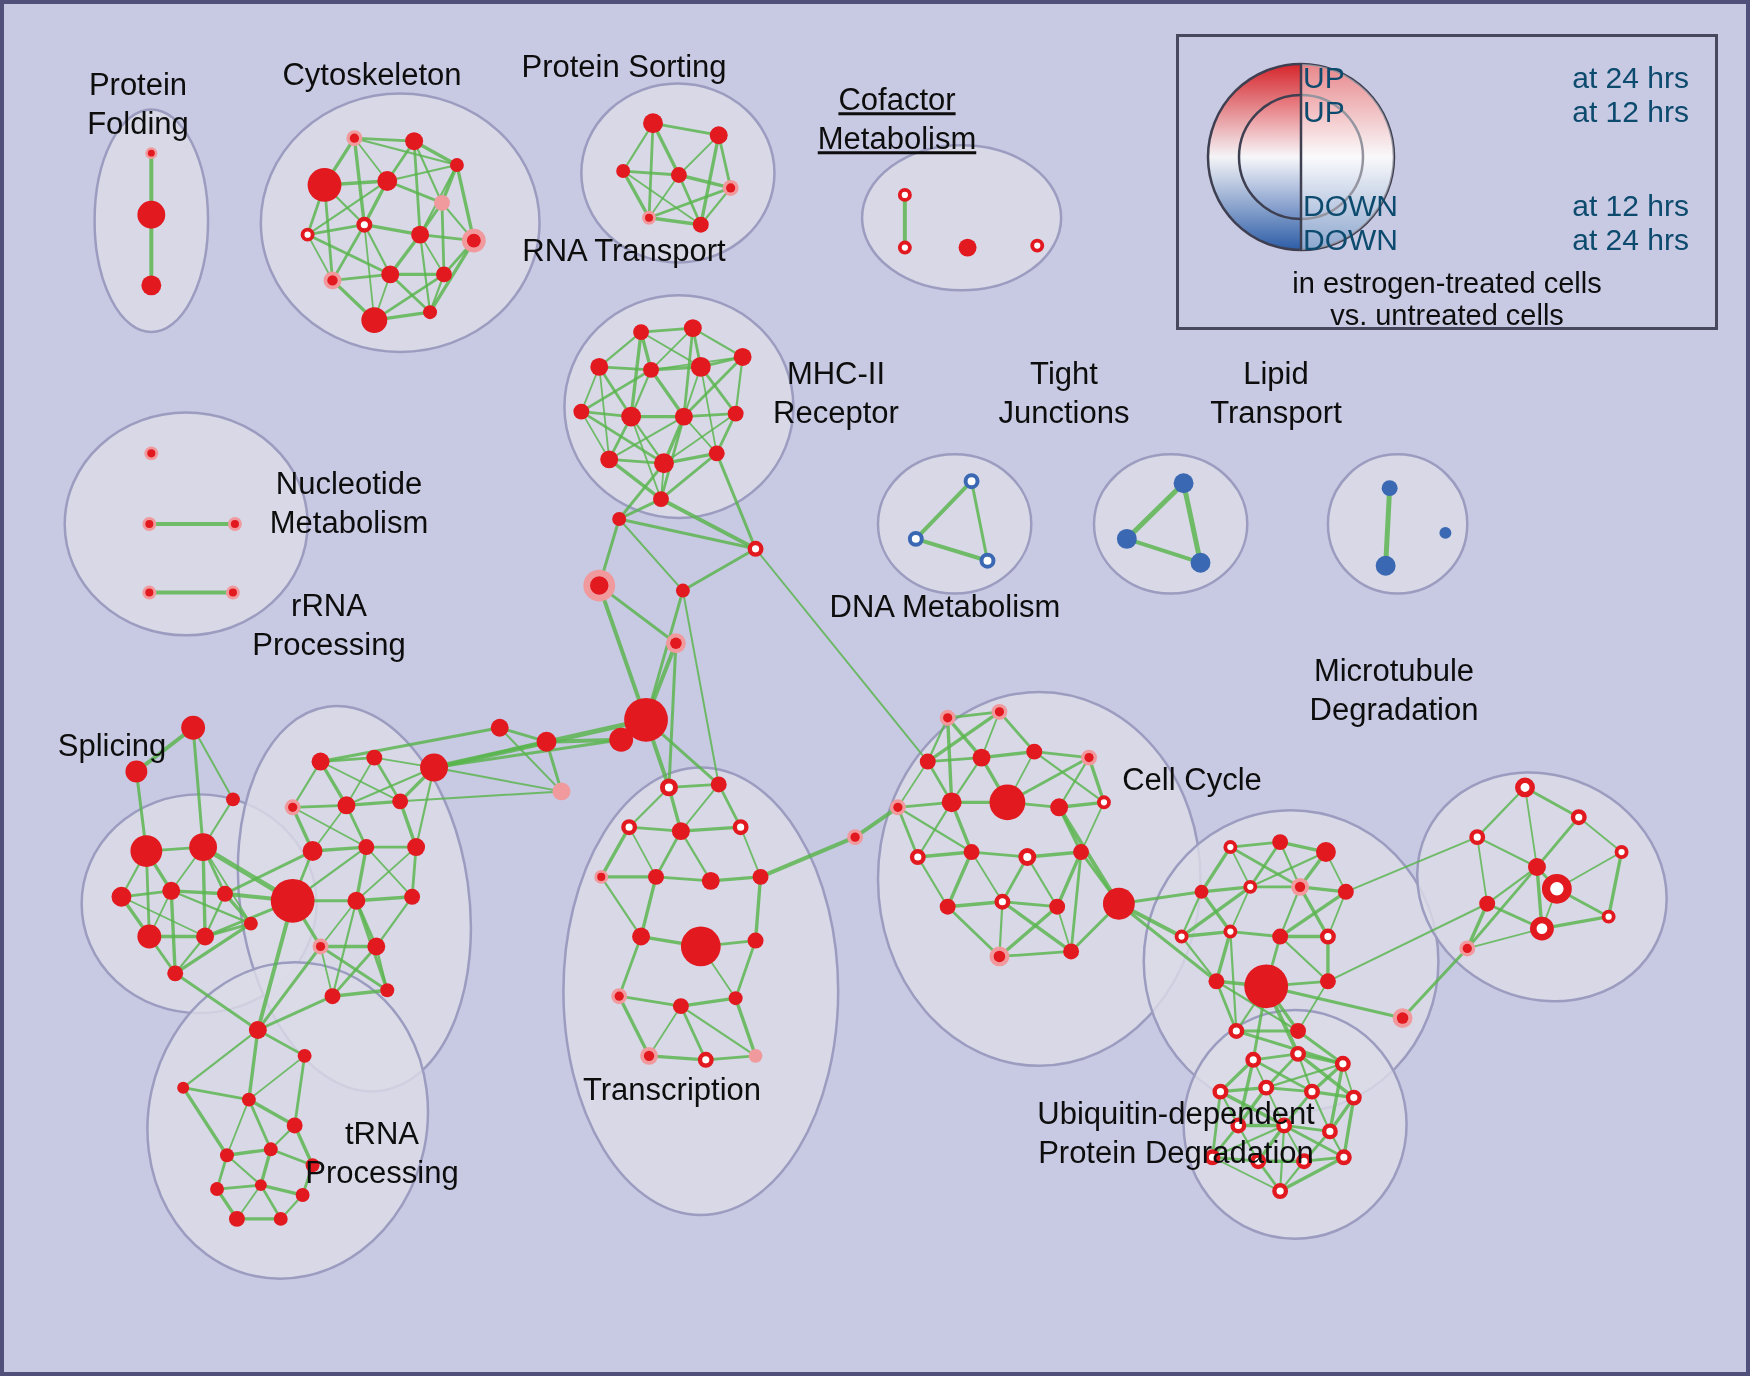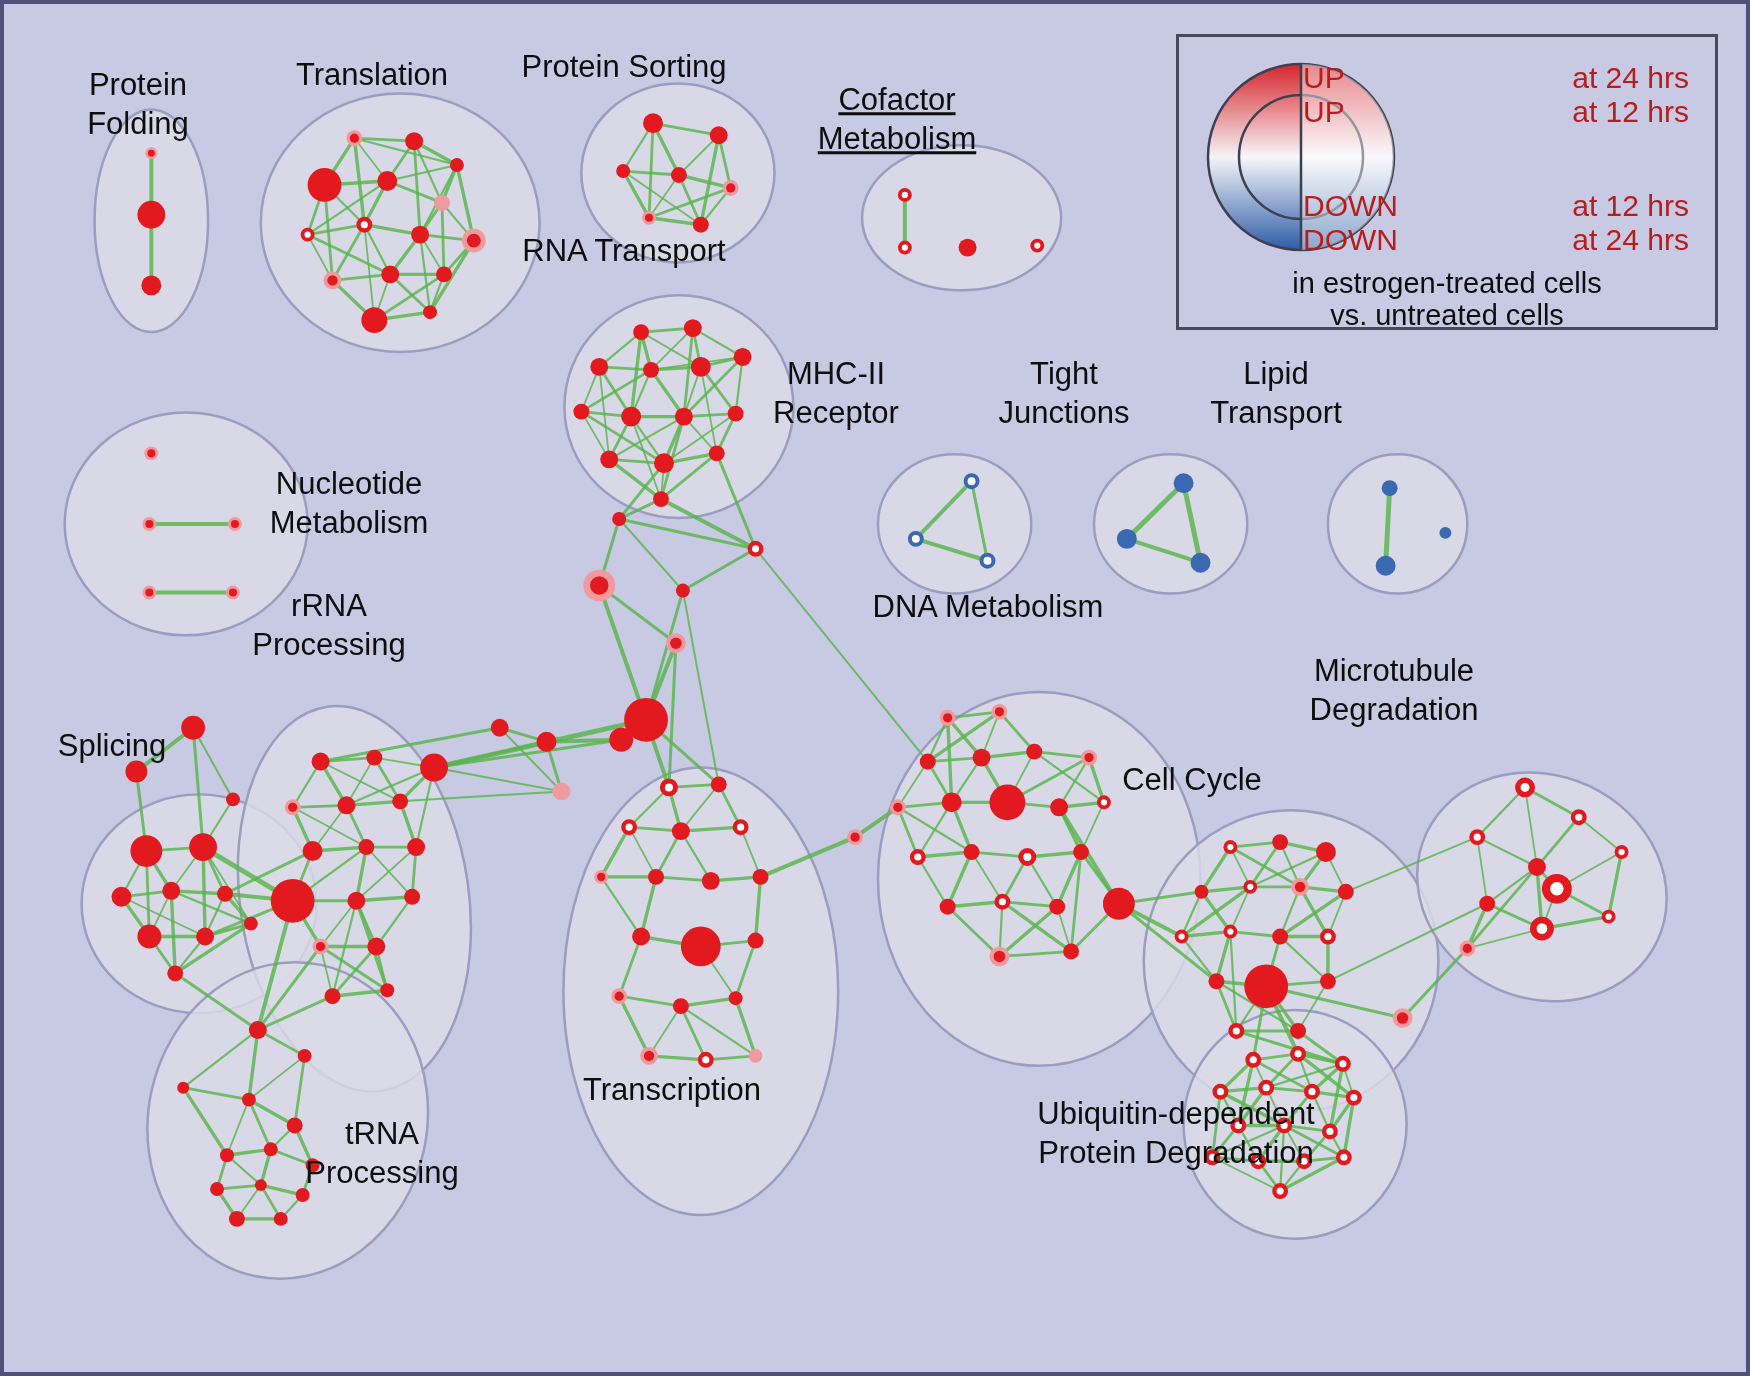--- a/index.html
+++ b/index.html
@@ -46,21 +46,21 @@
     top: 20px;
   }
   .leg-row {
     position: absolute;
     left: 124px;
     right: 26px;
     display: flex;
     justify-content: space-between;
     font-size: 30px;
     line-height: 1.0;
-    color: #b91c1c;
+    color: #0c4a6e;
   }
   .leg-cap {
     position: absolute;
     left: 0; right: 0;
     top: 230px;
     text-align: center;
     font-size: 29px;
     line-height: 1.12;
     color: #0d0d0d;
   }
@@ -745,40 +745,40 @@
         <circle cx="1405" cy="1020" r="10" fill="#f09a9e"></circle>
         <circle cx="1405" cy="1020" r="5.8" fill="#e2191f"></circle>
         <circle cx="190" cy="728" r="12" fill="#e2191f"></circle>
         <circle cx="133" cy="772" r="11" fill="#e2191f"></circle>
         <circle cx="230" cy="800" r="7" fill="#e2191f"></circle>
       </g>
     </svg>
 
   <div class="clabel" style="left:134px;  top:73px;margin-top:28px;">Protein
 Folding</div>
-  <div class="clabel" style="left:368px;  top:71px;">Translation</div>
+  <div class="clabel" style="left:368px;  top:71px;">Cytoskeleton</div>
   <div class="clabel" style="left:620px;  top:63px;">Protein Sorting</div>
   <div class="clabel" style="left:893px;  top:116px;text-decoration:underline;">Cofactor
 Metabolism</div>
   <div class="clabel" style="left:620px;  top:247px;">RNA Transport</div>
   <div class="clabel" style="left:832px;  top:390px;">MHC-II
 Receptor</div>
   <div class="clabel" style="left:1060px; top:390px;">Tight
 Junctions</div>
   <div class="clabel" style="left:1272px; top:390px;">Lipid
 Transport</div>
   <div class="clabel" style="left:345px;  top:500px;">Nucleotide
 Metabolism</div>
   <div class="clabel" style="left:108px;  top:742px;">Splicing</div>
   <div class="clabel" style="left:325px;  top:622px;">rRNA
 Processing</div>
   <div class="clabel" style="left:378px;  top:1150px;">tRNA
 Processing</div>
   <div class="clabel" style="left:668px;  top:1086px;">Transcription</div>
-  <div class="clabel" style="left:984px;  top:603px;">DNA Metabolism</div>
+  <div class="clabel" style="left:941px;  top:603px;">DNA Metabolism</div>
   <div class="clabel" style="left:1188px; top:776px;">Cell Cycle</div>
   <div class="clabel" style="left:1390px; top:687px;">Microtubule
 Degradation</div>
   <div class="clabel" style="left:1172px; top:1130px;">Ubiquitin-dependent
 Protein Degradation</div>
 
   <div class="legend">
     <svg class="legend-rings" width="200" height="200" viewBox="0 0 200 200">
       <defs>
         <linearGradient id="gradOuter" x1="0" y1="0" x2="0" y2="1">

